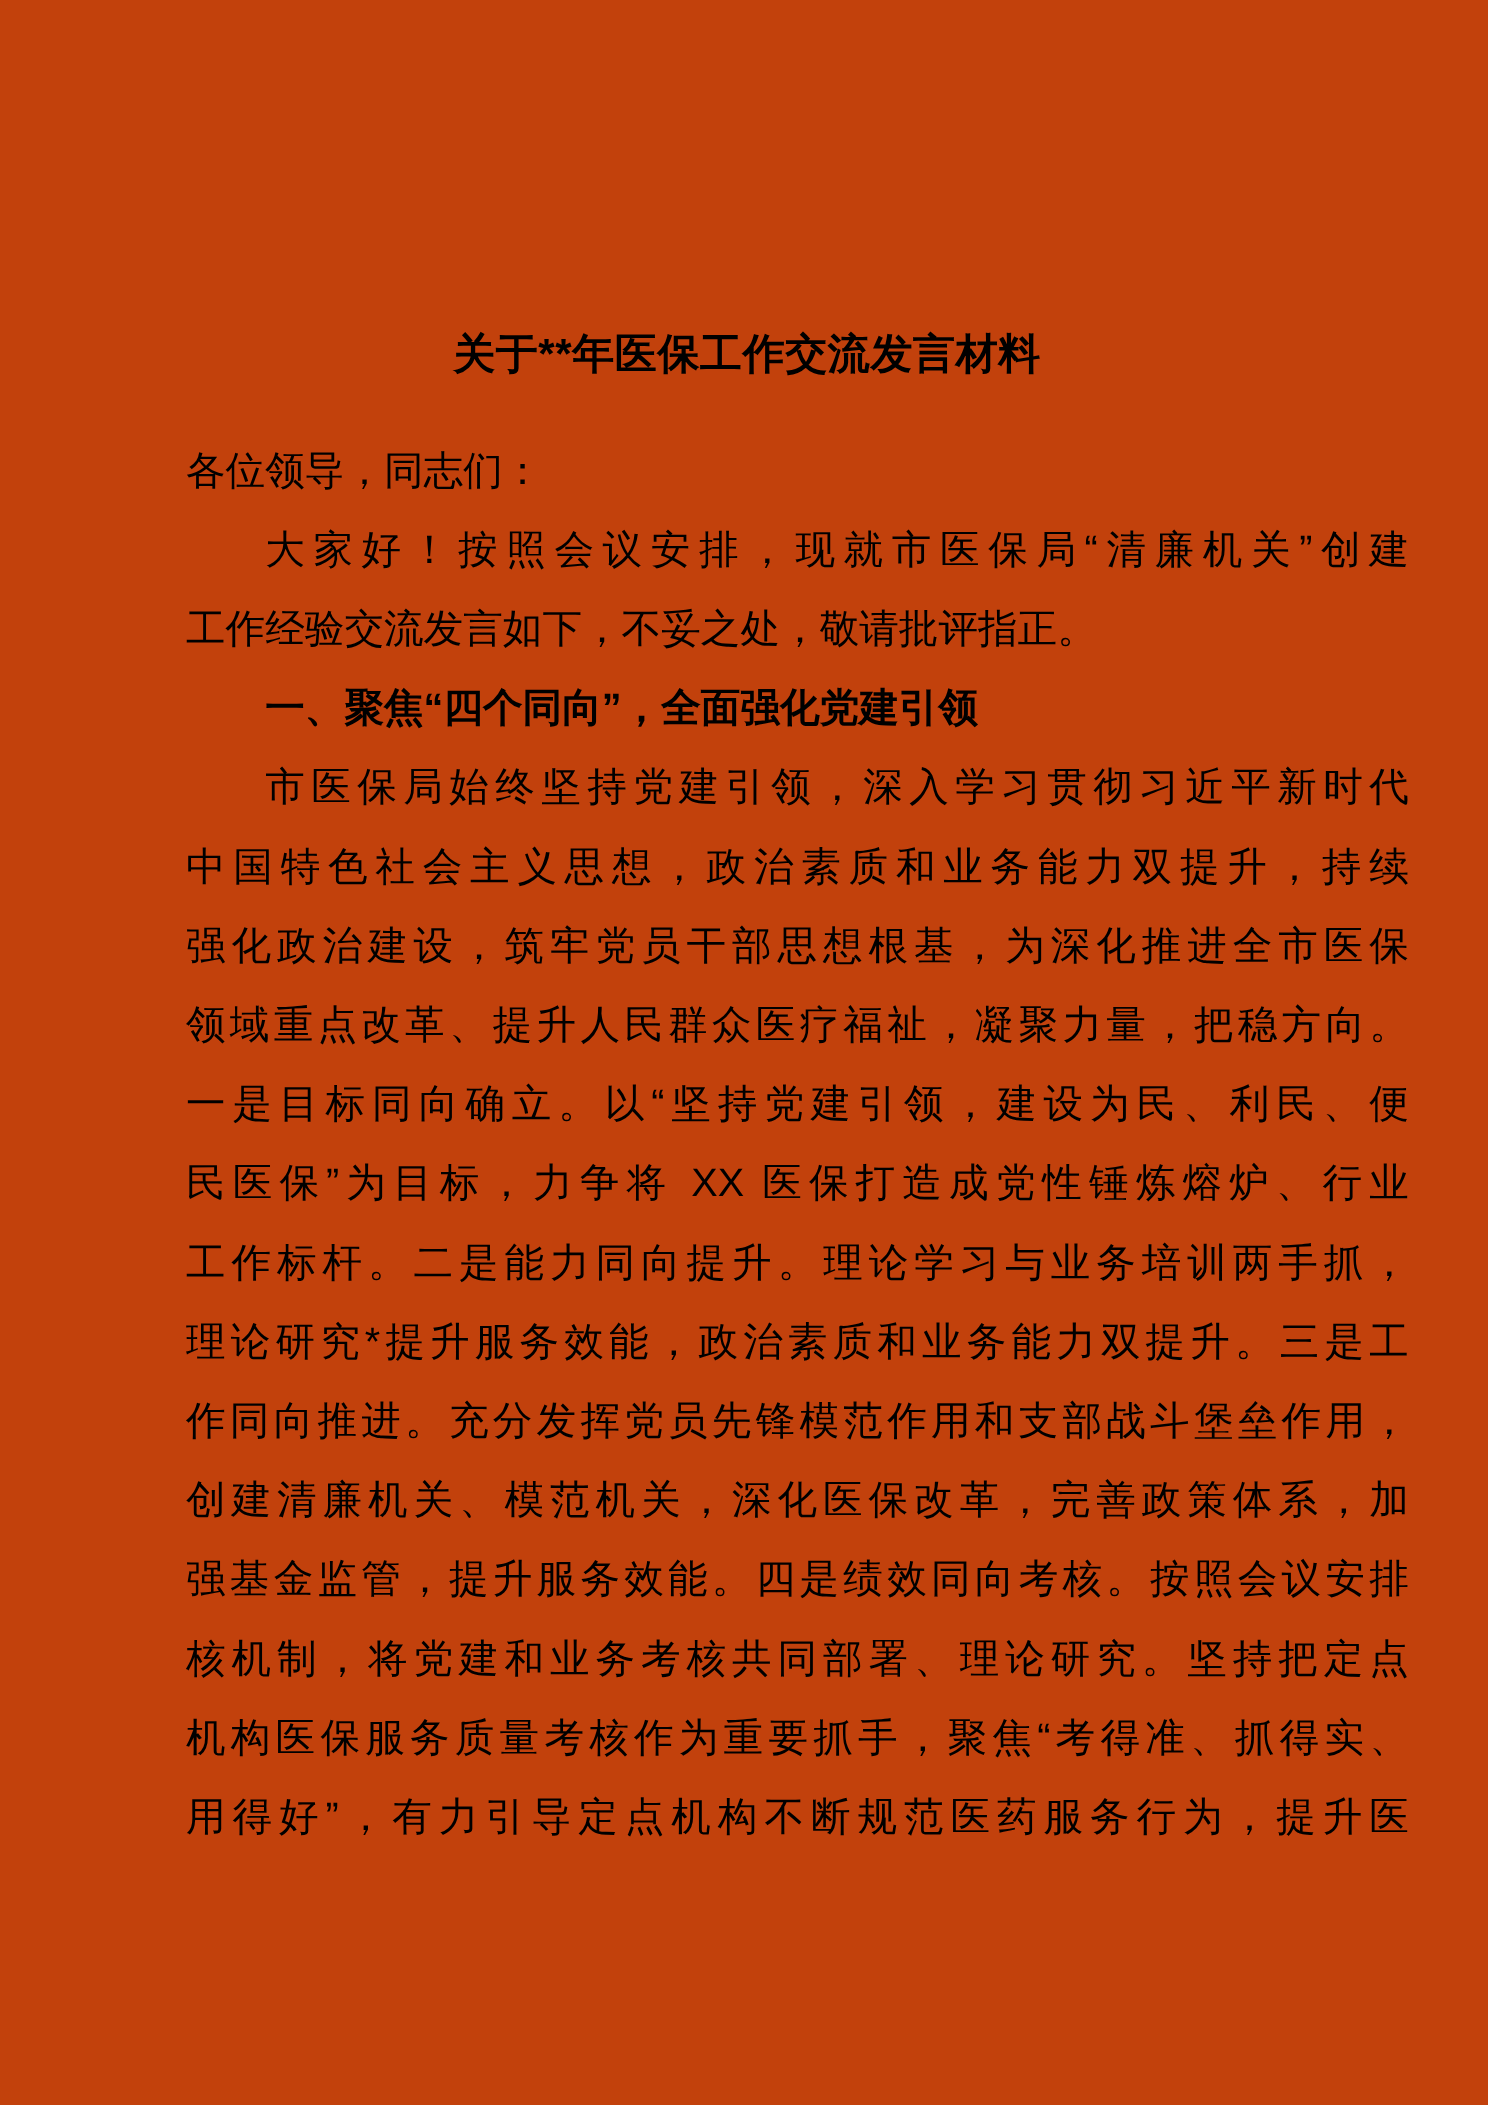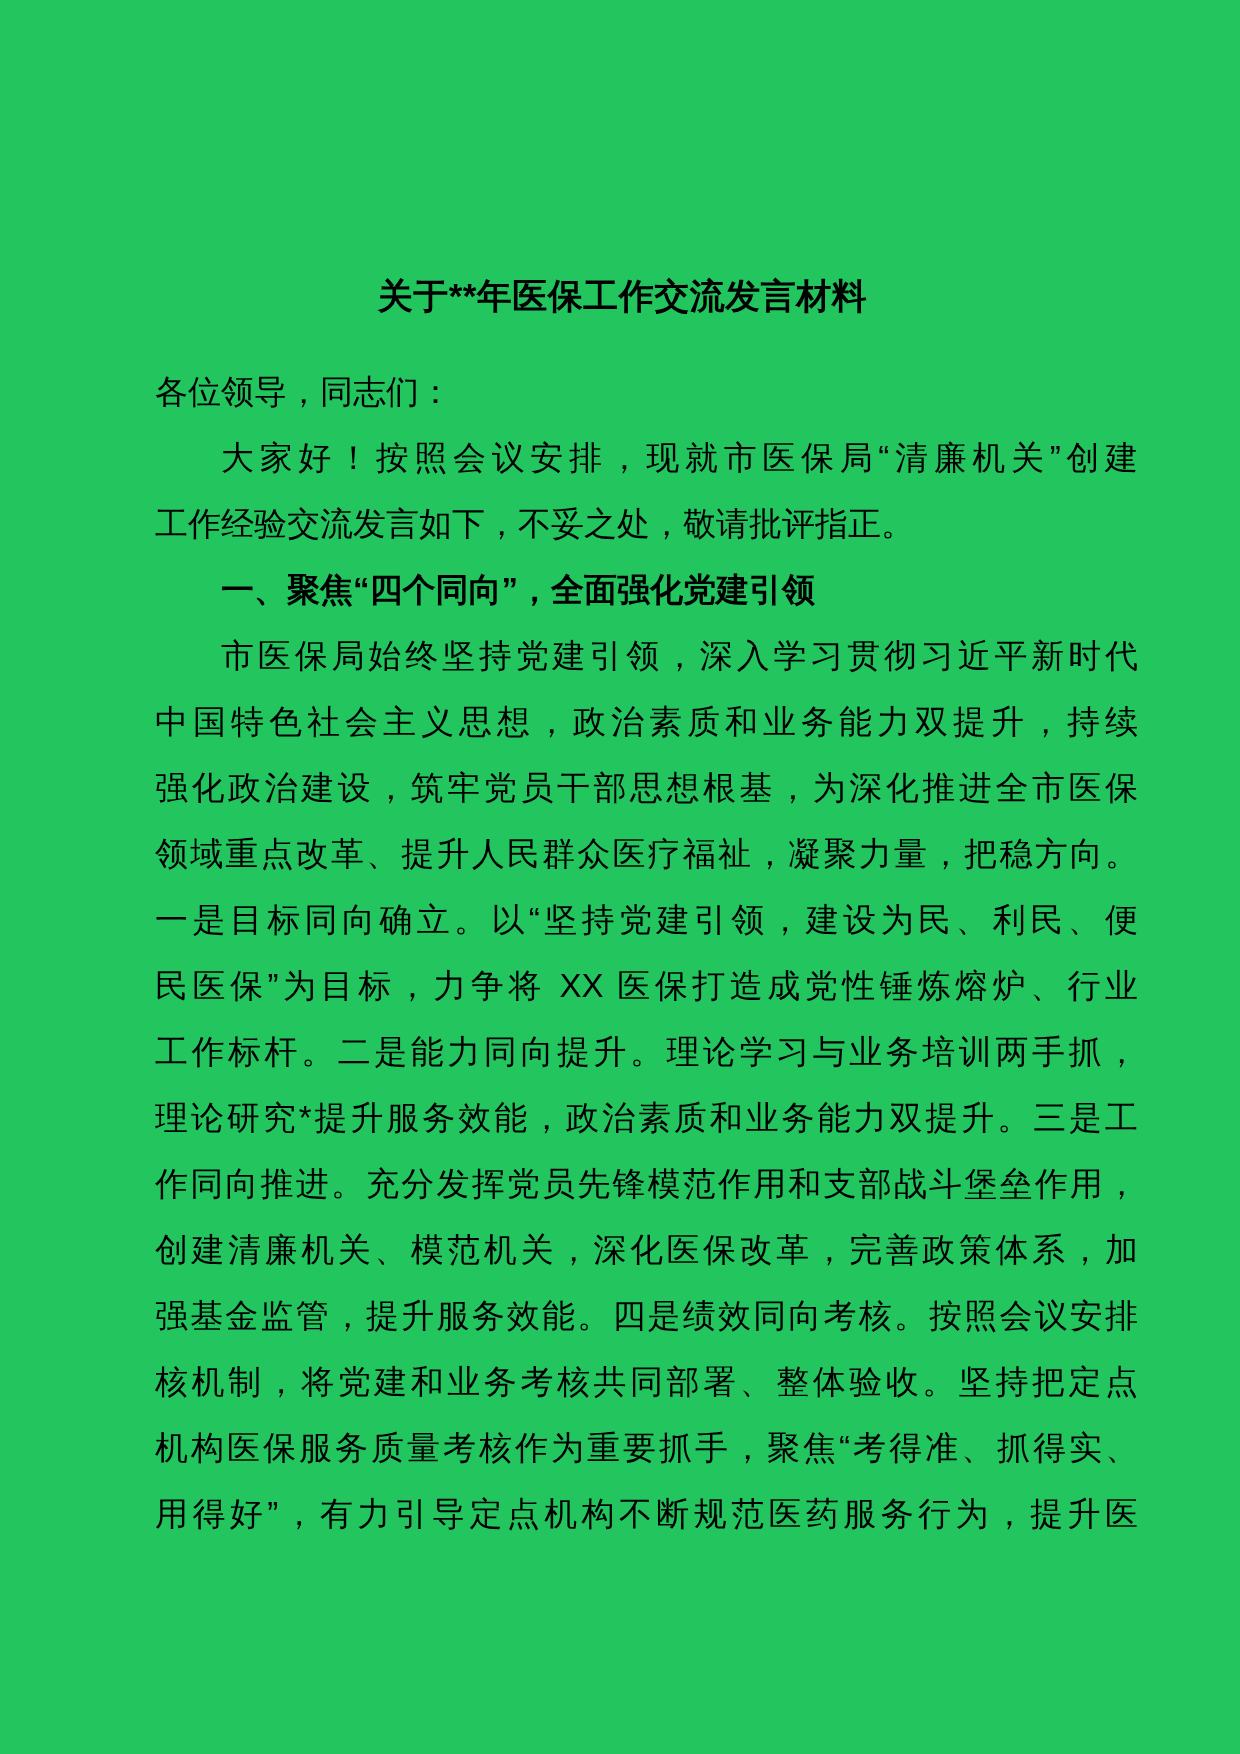--- a/index.html
+++ b/index.html
@@ -4,38 +4,38 @@
 <style>
   html, body {
     margin: 0;
     padding: 0;
     background: #ffffff;
   }
   .page {
     position: relative;
     width: 1240px;
     height: 1754px;
-    background: #22c55e;
+    background: #c2410c;
     overflow: hidden;
     font-family: "Liberation Sans", sans-serif;
     color: #000000;
   }
   .doc-title {
     margin: 0;
     padding: 272px 150px 0 155px;
     font-size: 35px;
     line-height: 48px;
     font-weight: 700;
     text-align: center;
     letter-spacing: 0.5px;
   }
   .doc-body {
     margin-top: 39px;
     padding-left: 155px;
-    padding-right: 102px;
+    padding-right: 66px;
   }
   .para { margin: 0; }
   .line {
     font-size: 33px;
     line-height: 66px;
     height: 66px;
     overflow: hidden;
     text-align: justify;
     text-align-last: justify;
     text-justify: inter-character;
@@ -73,18 +73,18 @@
         <div class="line"><span>中国特色社会主义思想，政治素质和业务能力双提升，持续</span></div>
         <div class="line"><span>强化政治建设，筑牢党员干部思想根基，为深化推进全市医保</span></div>
         <div class="line"><span>领域重点改革、提升人民群众医疗福祉，凝聚力量，把稳方向。</span></div>
         <div class="line"><span class="b">一是</span><span>目标同向确立。以“坚持党建引领，建设为民、利民、便</span></div>
         <div class="line"><span>民医保”为目标，力争将 XX 医保打造成党性锤炼熔炉、行业</span></div>
         <div class="line"><span>工作标杆。</span><span class="b">二是</span><span>能力同向提升。理论学习与业务培训两手抓，</span></div>
         <div class="line"><span>理论研究*提升服务效能，政治素质和业务能力双提升。</span><span class="b">三是</span><span>工</span></div>
         <div class="line"><span>作同向推进。充分发挥党员先锋模范作用和支部战斗堡垒作用，</span></div>
         <div class="line"><span>创建清廉机关、模范机关，深化医保改革，完善政策体系，加</span></div>
         <div class="line"><span>强基金监管，提升服务效能。</span><span class="b">四是</span><span>绩效同向考核。按照会议安排</span></div>
-        <div class="line"><span>核机制，将党建和业务考核共同部署、整体验收。坚持把定点</span></div>
+        <div class="line"><span>核机制，将党建和业务考核共同部署、理论研究。坚持把定点</span></div>
         <div class="line"><span>机构医保服务质量考核作为重要抓手，聚焦“考得准、抓得实、</span></div>
         <div class="line"><span>用得好”，有力引导定点机构不断规范医药服务行为，提升医</span></div>
       </div>
     </div>
 </div>
 
 </body></html>

